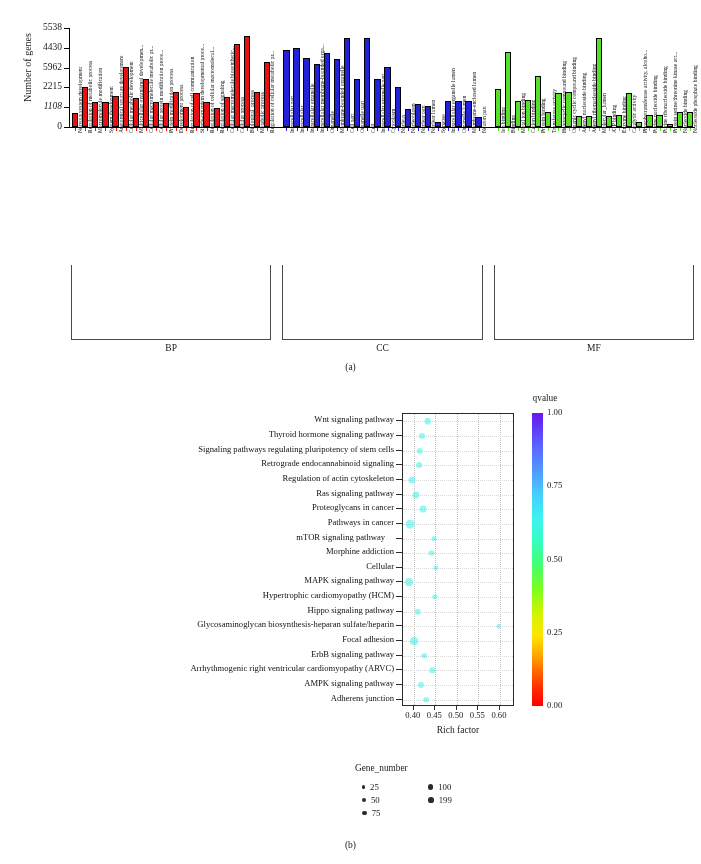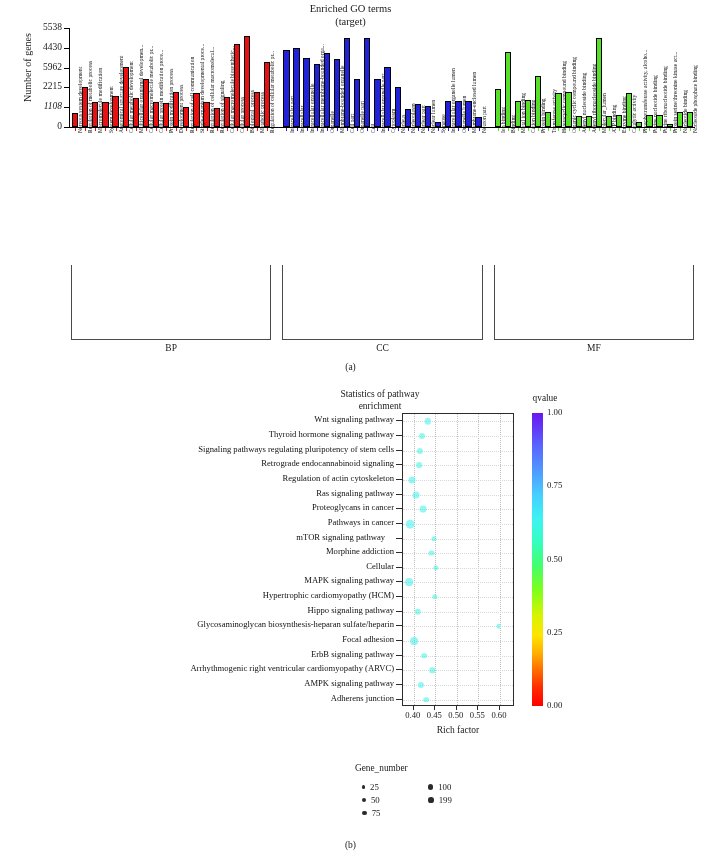--- a/index.html
+++ b/index.html
@@ -244,24 +244,20 @@
     vertical-align: middle;
     margin-right: 5px;
   }
   .gn-txt { vertical-align: middle; }
 </style>
 </head>
 <body>
 
 <div id="panel-a">
 
-  <div id="go-title">
-    <span>Enriched GO terms</span>
-    <span class="t2">(target)</span>
-  </div>
 
   <div id="ylabel-a">Number of genes</div>
 
   <div id="yaxis-a"></div>
   <div id="yticks-a">
       <div class="ytick-a" style="top: 127px;"></div>
       <div class="ytick-a" style="top: 107.193px;"></div>
       <div class="ytick-a" style="top: 87.4036px;"></div>
       <div class="ytick-a" style="top: 67.5964px;"></div>
       <div class="ytick-a" style="top: 47.8072px;"></div>
@@ -470,24 +466,20 @@
       <div class="grp-label" style="left: 281.333px; width: 202.333px; top: 343px;">CC</div>
       <div class="grp-bracket" style="left: 493.667px; width: 200.333px; top: 265px; height: 75px;"></div>
       <div class="grp-label" style="left: 492.667px; width: 202.333px; top: 343px;">MF</div>
     </div>
 
   <div class="panel-caption" style="top:362px">(a)</div>
 </div>
 
 <div id="panel-b">
 
-  <div id="kegg-title">
-    <span>Statistics of pathway</span><br>
-    <span>enrichment</span>
-  </div>
 
   <div id="plot-frame-b">
       <div class="vgrid" style="left: 10.7692px;"></div>
       <div class="vgrid" style="left: 32.3077px;"></div>
       <div class="vgrid" style="left: 53.8462px;"></div>
       <div class="vgrid" style="left: 75.3846px;"></div>
       <div class="vgrid" style="left: 96.9231px;"></div>
       <div class="hgrid" style="top: 7.325px;"></div>
       <div class="dot" style="width: 6.44972px; height: 6.44972px; left: 24.5538px; top: 7.325px; background: rgb(60, 241, 232); opacity: 0.55;"></div>
       <div class="hgrid" style="top: 21.975px;"></div>

